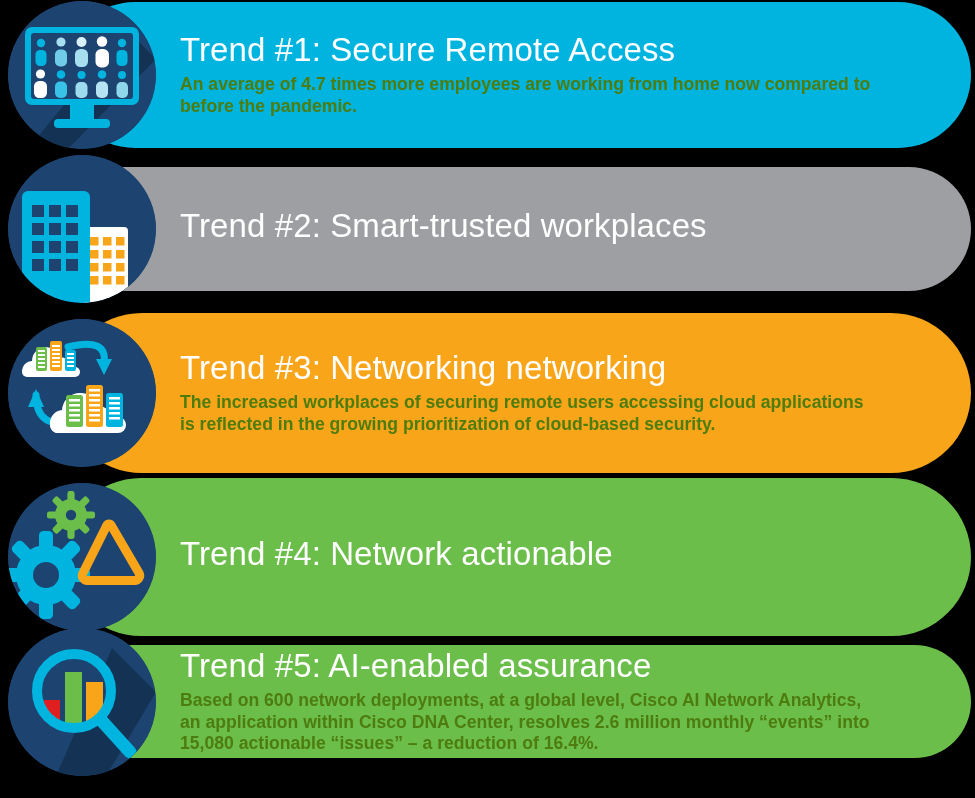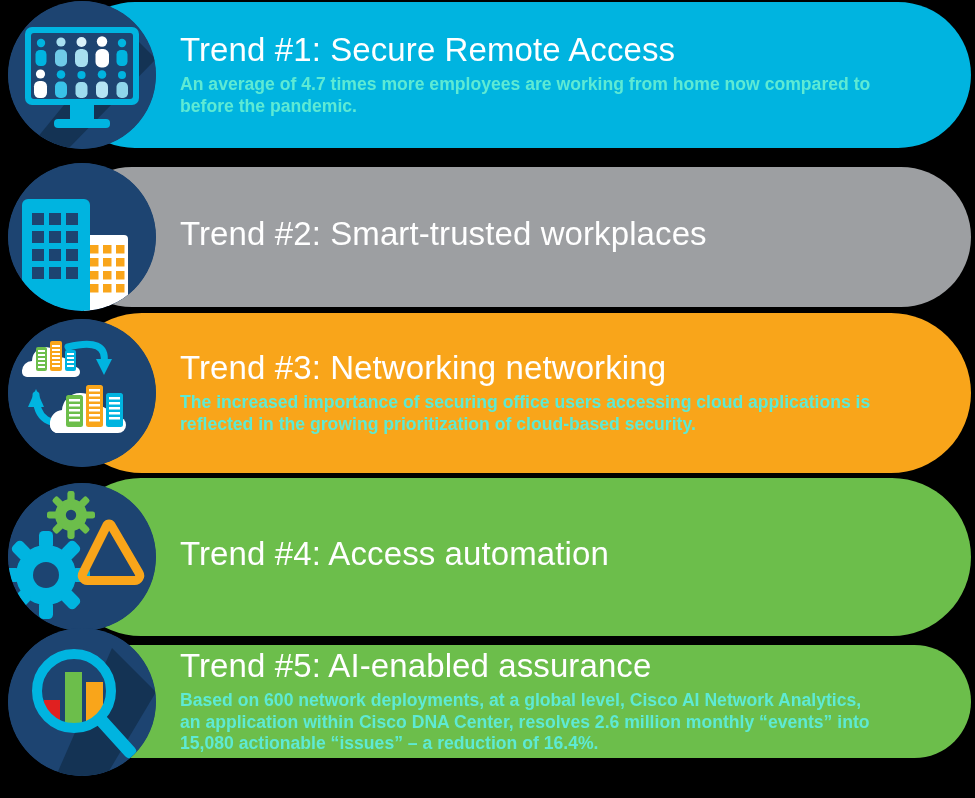--- a/index.html
+++ b/index.html
@@ -61,21 +61,21 @@
   .trend-title {
     color: #ffffff;
     font-weight: 300;
     font-size: 33px;
     line-height: 1.12;
     letter-spacing: 0.1px;
     white-space: nowrap;
     margin: 0 0 5px 0;
   }
   .trend-desc {
-    color: #5eead4;
+    color: #4d7c0f;
     font-weight: bold;
     font-size: 17.6px;
     line-height: 1.24;
     margin: 0;
     max-width: 700px;
   }
 
   
   .trend-title { font-family: "Liberation Sans", sans-serif; }
 </style>
@@ -131,21 +131,21 @@
           </g>
         </g>
       </svg>
     </div>
     <div class="text-col">
       <div class="trend-title">Trend #1: Secure Remote Access</div>
       <div class="trend-desc">An average of 4.7 times more employees are working from home now compared to before the pandemic.</div>
     </div>
   </div>
 
-  <div class="trend-row" id="row-2" style="top: 167px; height: 140px;">
+  <div class="trend-row" id="row-2" style="top: 167px; height: 124px;">
     <div class="bar" style="background: rgb(157, 159, 162);"></div>
     <div class="badge" style="background: rgb(29, 68, 113);">
       <svg class="badge-art" viewBox="0 0 148 148">
         <defs>
           <clipPath id="clip2">
               <circle cx="74" cy="74" r="74"></circle>
             </clipPath>
         </defs>
         <g clip-path="url(#clip2)">
           <circle cx="74" cy="74" r="74" fill="#1d4471"></circle>
@@ -262,21 +262,21 @@
               <rect x="101" y="83" width="11" height="2.5"></rect>
             <rect x="101" y="88" width="11" height="2.5"></rect>
               <rect x="101" y="93" width="11" height="2.5"></rect>
             <rect x="101" y="98" width="11" height="2.5"></rect>
           </g>
         </g>
       </svg>
     </div>
     <div class="text-col">
       <div class="trend-title">Trend #3: Networking networking</div>
-      <div class="trend-desc">The increased importance of securing office users accessing cloud applications is reflected in the growing prioritization of cloud-based security.</div>
+      <div class="trend-desc">The increased workplaces of securing remote users accessing cloud applications is reflected in the growing prioritization of cloud-based security.</div>
     </div>
   </div>
 
   <div class="trend-row" id="row-4" style="top: 478px; height: 158px;">
     <div class="bar" style="background: rgb(108, 190, 75);"></div>
     <div class="badge" style="background: rgb(29, 68, 113);">
       <svg class="badge-art" viewBox="0 0 148 148">
         <defs>
           <clipPath id="clip4">
               <circle cx="74" cy="74" r="74"></circle>
@@ -317,21 +317,21 @@
               </g>
             </g>
           </g>
           <circle cx="38" cy="92" r="13" fill="#1d4471"></circle>
 
           <path d="M103 42 L131 90 a5 5 0 0 1 -4.4 7.5 L79.4 97.5 A5 5 0 0 1 75 90 L99 42 a2.4 2.4 0 0 1 4 0 z" fill="none" stroke="#f9a51a" stroke-width="9" stroke-linejoin="round"></path>
         </g>
       </svg>
     </div>
     <div class="text-col">
-      <div class="trend-title">Trend #4: Access automation</div>
+      <div class="trend-title">Trend #4: Network actionable</div>
     </div>
   </div>
 
   <div class="trend-row" id="row-5" style="top: 645px; height: 113px;">
     <div class="bar" style="background: rgb(108, 190, 75);"></div>
     <div class="badge" style="background: rgb(29, 68, 113);">
       <svg class="badge-art" viewBox="0 0 148 148">
         <defs>
           <clipPath id="clip5">
               <circle cx="74" cy="74" r="74"></circle>

